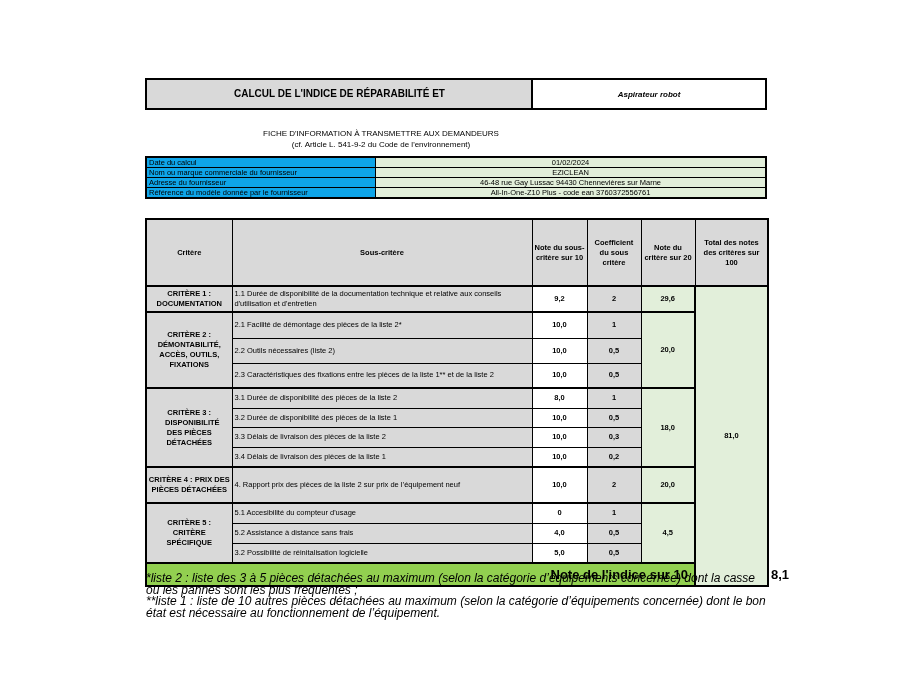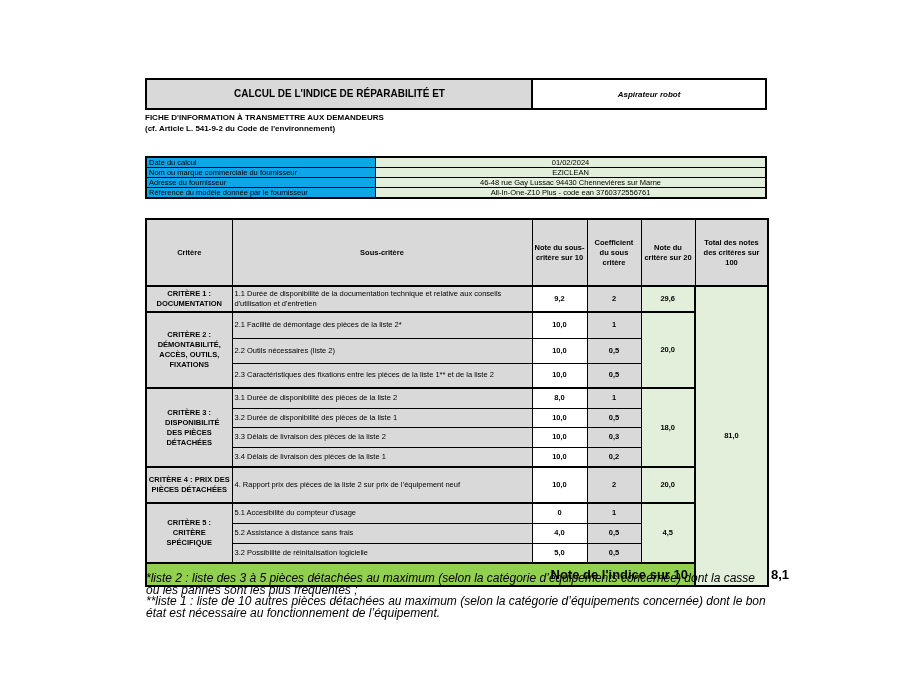--- a/index.html
+++ b/index.html
@@ -4,21 +4,21 @@
 <style>
   html, body { margin:0; padding:0; background:#ffffff; }
   body { width:913px; height:684px; position:relative; overflow:hidden;
          font-family: "Liberation Sans", "DejaVu Sans", sans-serif; color:#000; }
   .abs { position:absolute; box-sizing:border-box; }
   .title-box { left:145px; top:78px; width:387px; height:32px; background:#d9d9d9;
                border:2px solid #000; border-right:none; display:flex; flex-direction:column;
                align-items:center; justify-content:center; font-weight:bold; font-size:10px; line-height:14px; }
   .product-box { left:531px; top:78px; width:236px; height:32px; background:#fff; border:2px solid #000;
                  display:flex; align-items:center; justify-content:center; font-style:italic; font-weight:bold; font-size:8px; }
-  .subtitle { left:145px; top:112px; width:472px; font-weight:bold; font-size:8px; line-height:11px; }
+  .subtitle { left:145px; top:128px; width:472px; text-align:center; font-weight:normal; font-size:8px; line-height:11px; }
 
   table { border-collapse:collapse; }
   .info { position:absolute; left:145px; top:156px; width:622px; border:2px solid #000; }
   .info td { height:9px; padding:0 2px; font-size:7.5px; line-height:9px; border:1px solid #000; white-space:nowrap; }
   .info td.lab { background:#0ea5e9; width:224px; }
   .info td.val { background:#e2efda; text-align:center; }
 
   .main { position:absolute; left:145px; top:218px; width:622px; border:2px solid #000; table-layout:fixed; }
   .main td, .main th { border:1px solid #000; font-size:7.5px; line-height:10px; padding:0 2px; }
   .main th { background:#d9d9d9; font-weight:bold; height:65px; text-align:center; }

